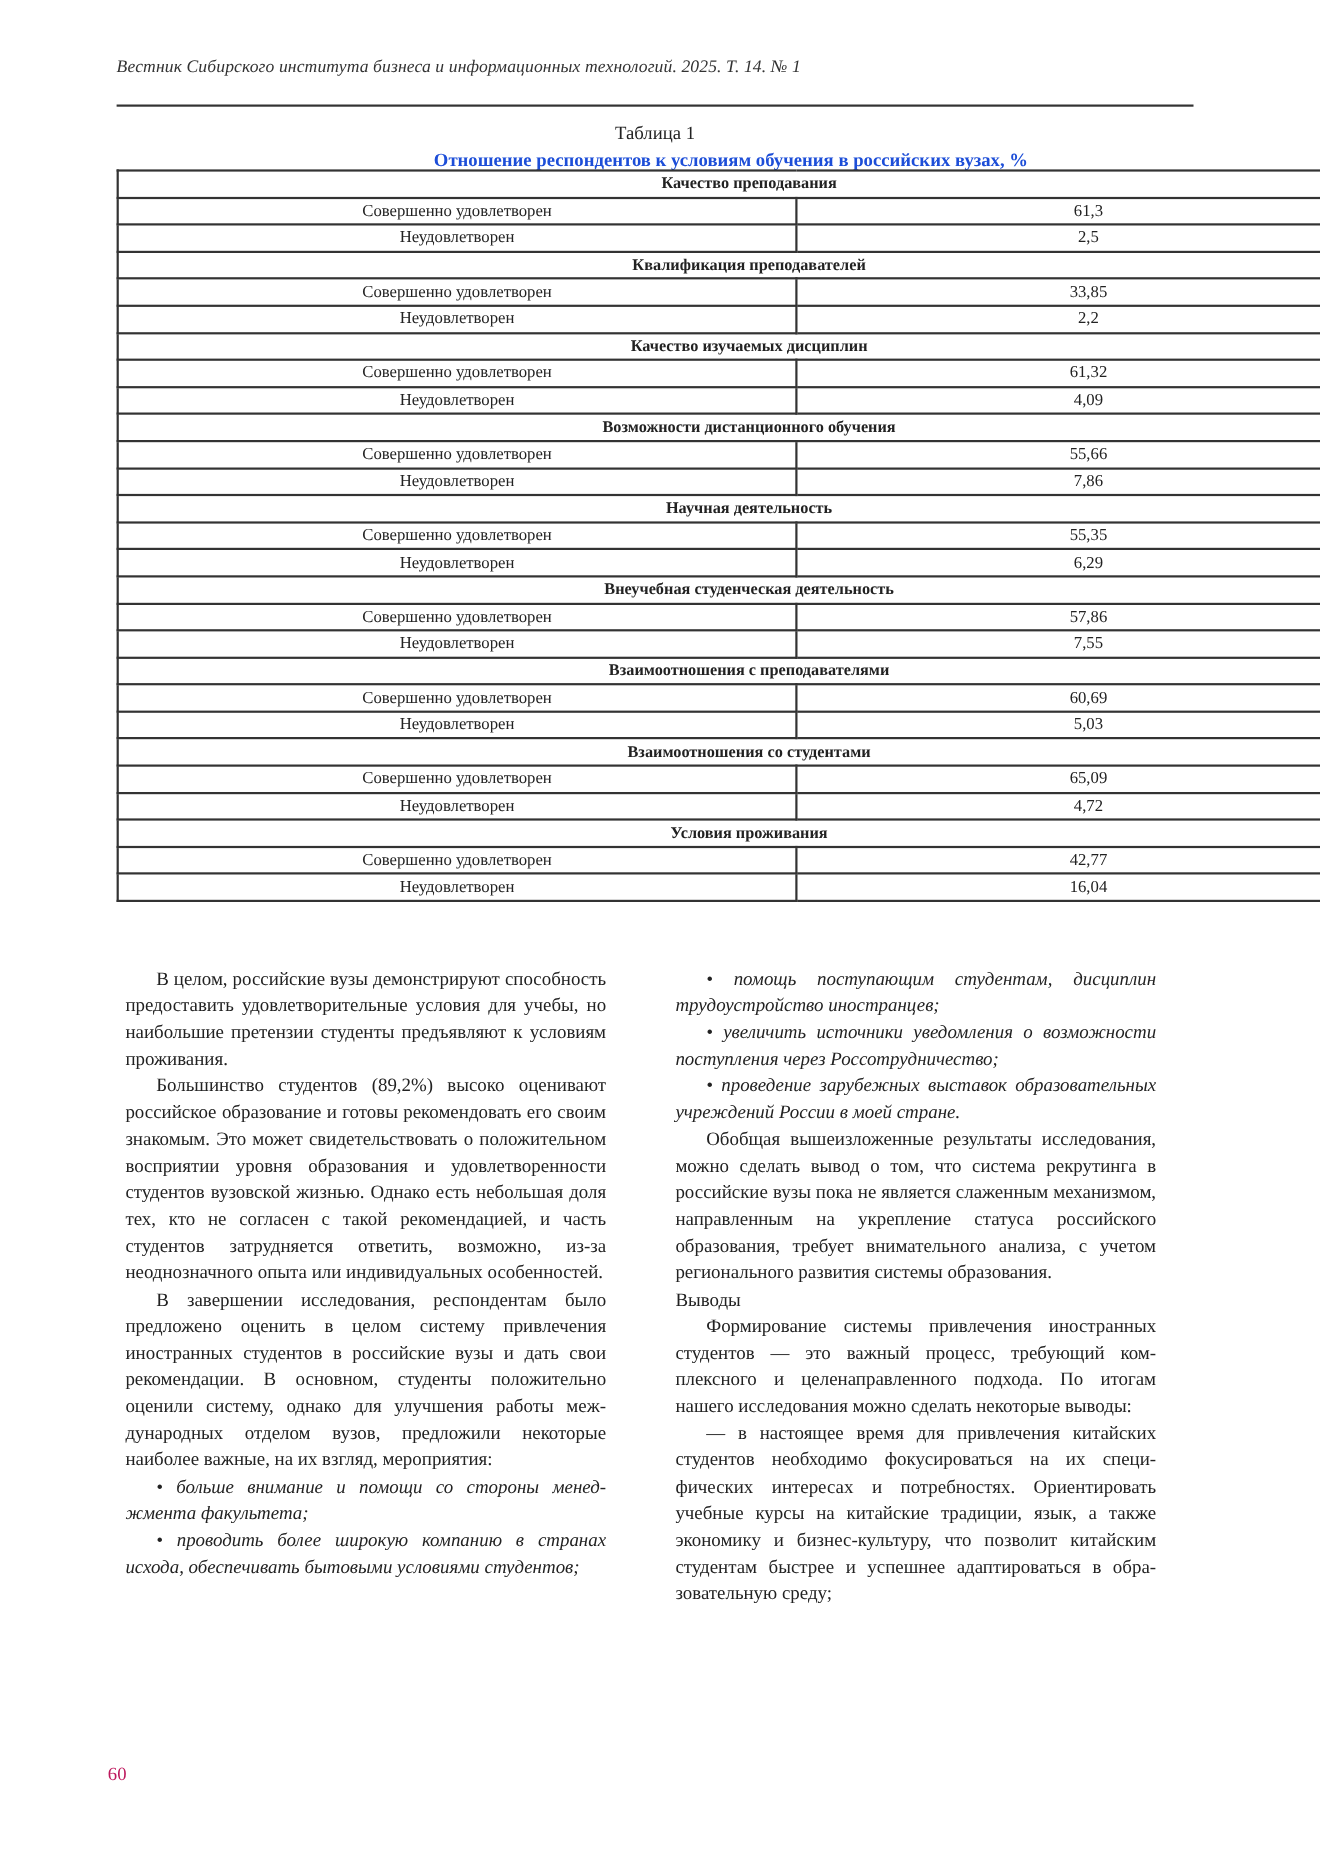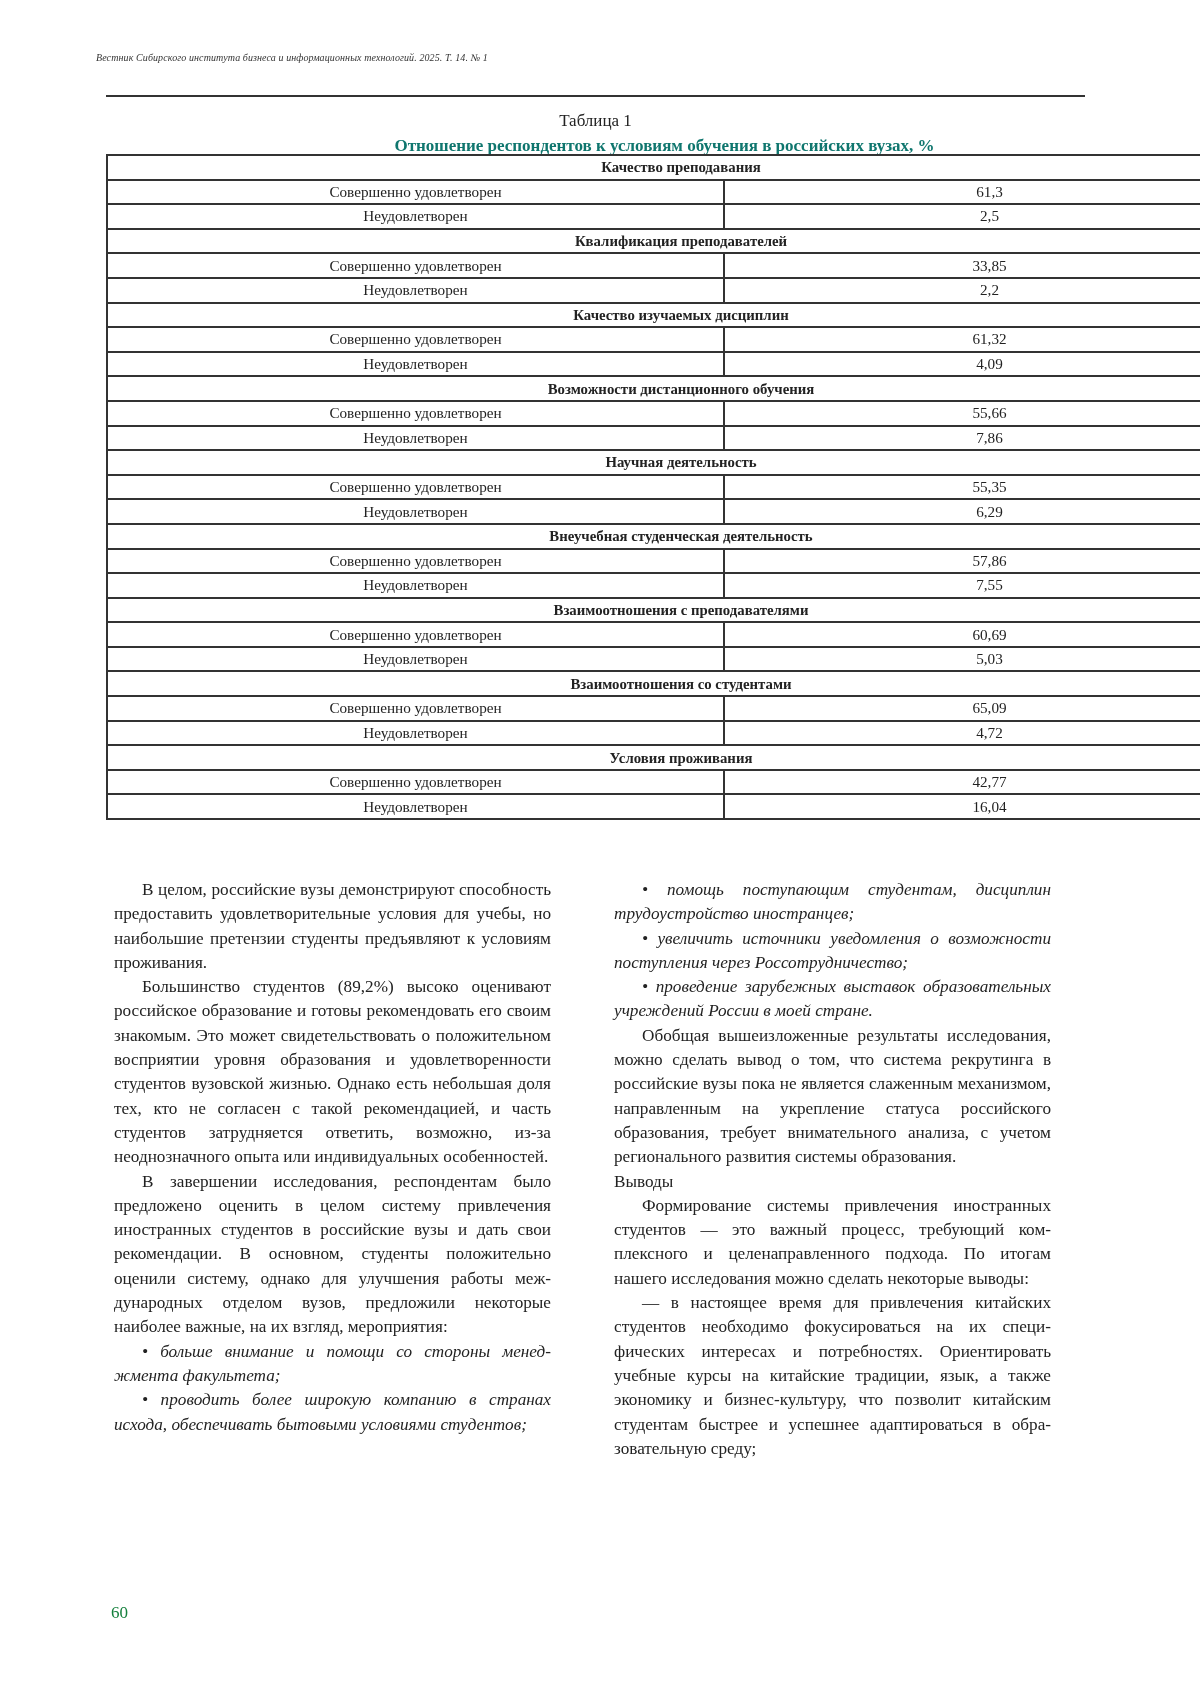--- a/index.html
+++ b/index.html
@@ -1,34 +1,34 @@
 <!DOCTYPE html>
 <html><head>
 <meta charset="utf-8">
 <style>
   html, body { margin: 0; padding: 0; background: #ffffff; }
   body {
     width: 1200px; height: 1697px; position: relative; overflow: hidden;
     font-family: "Liberation Serif", "DejaVu Serif", serif; color: #222;
   }
   .running-head {
-    position: absolute; left: 96px; top: 52px; width: 980px;
-    font-style: italic; font-size: 10px; color: #333; letter-spacing: 0.1px;
+    position: absolute; left: 106px; top: 52px; width: 980px;
+    font-style: italic; font-size: 16px; color: #333; letter-spacing: 0.1px;
   }
   .head-rule {
     position: absolute; left: 106px; top: 95px; width: 979px; height: 0;
     border-top: 2px solid #333;
   }
   .table-number {
     position: absolute; left: 106px; top: 111px; width: 979px;
     text-align: center; font-size: 17px; color: #222;
   }
   .table-title {
     position: absolute; left: 106px; top: 136px; width: 979px;
-    text-align: center; font-size: 17px; font-weight: bold; color: #0f766e;
+    text-align: center; font-size: 17px; font-weight: bold; color: #1d4ed8;
     padding-left: 138px; box-sizing: border-box;
   }
   table.data-table {
     position: absolute; left: 106px; top: 154px; width: 1150px;
     border-collapse: collapse; font-size: 15.2px; color: #222;
   }
   table.data-table td {
     border: 2px solid #333; height: 22.6px; padding: 0 7px; line-height: 20px;
     vertical-align: middle;
   }
@@ -40,21 +40,21 @@
   .col {
     position: absolute; top: 878px; width: 437px;
     font-size: 17.2px; line-height: 24.3px; color: #222; text-align: justify; font-family: Liberation Serif, serif;
   }
   .col.left { left: 114px; }
   .col.right { left: 614px; }
   .col p { margin: 0; text-indent: 28px; hyphens: manual; }
   .col p.bullet { font-style: italic; }
   .col p.heading { text-indent: 0; }
   .page-number {
-    position: absolute; left: 111px; top: 1603px; font-size: 17px; color: #15803d;
+    position: absolute; left: 98px; top: 1603px; font-size: 17px; color: #be185d;
   }
 </style>
 </head>
 <body>
 
 <div class="running-head">Вестник Сибирского института бизнеса и информационных технологий. 2025. Т. 14. № 1</div>
 <div class="head-rule"></div>
 
 <div class="table-number">Таблица 1</div>
 <div class="table-title">Отношение респондентов к условиям обучения в российских вузах, %</div>

